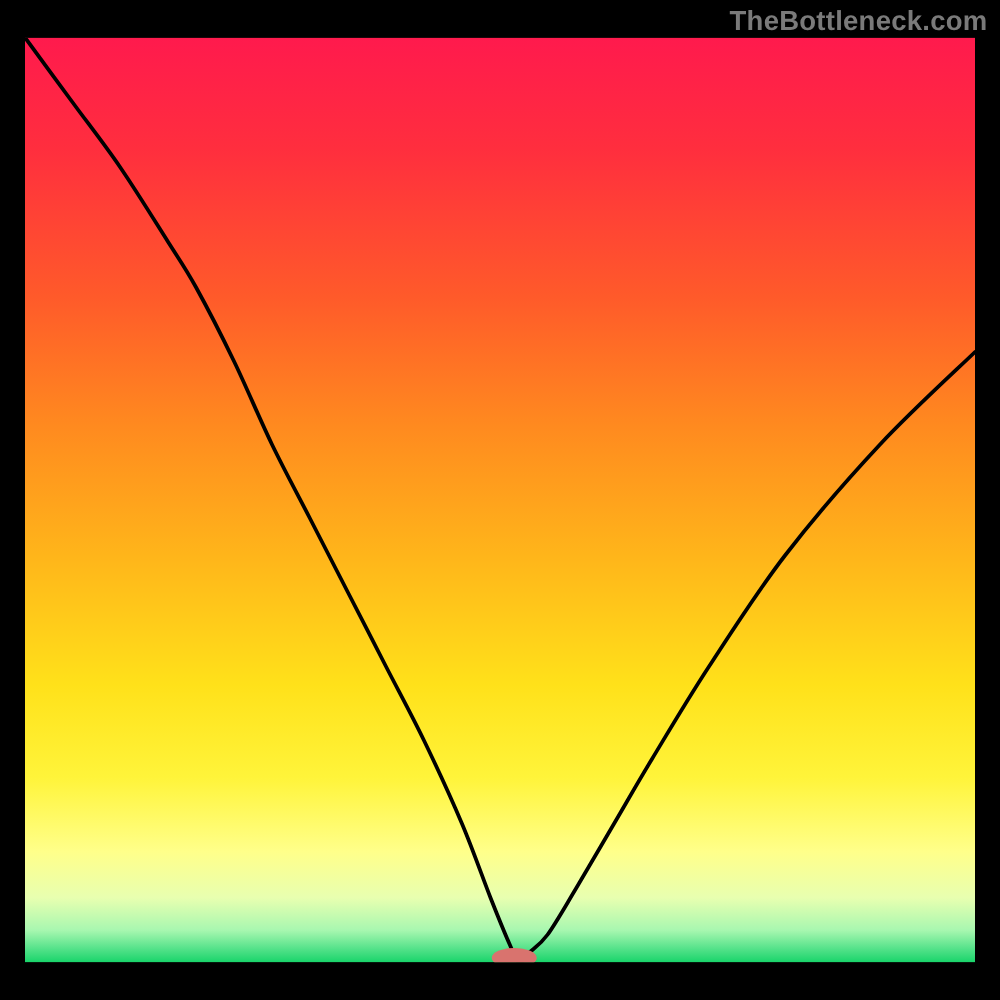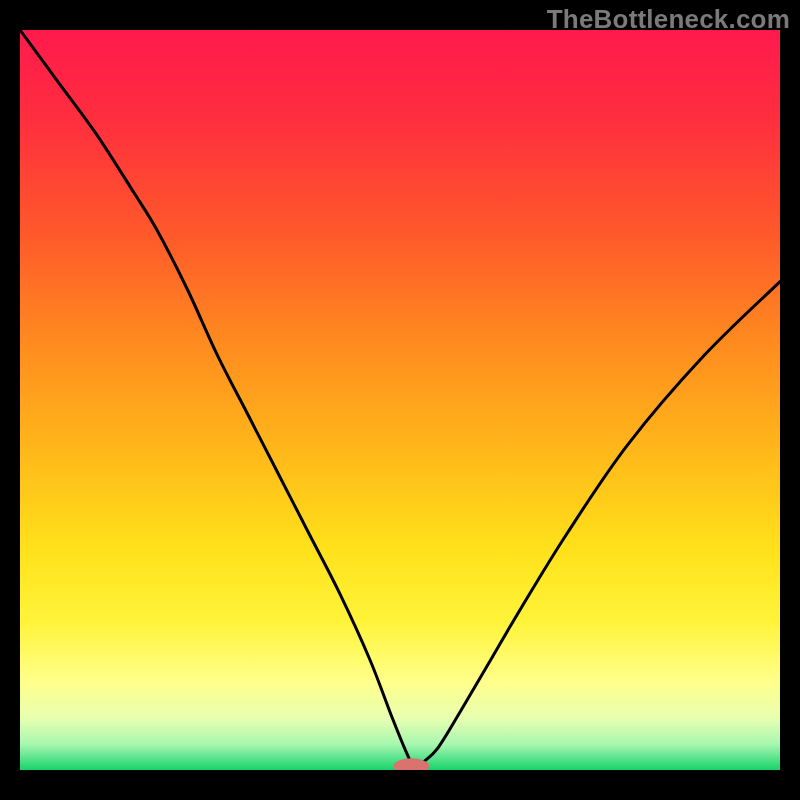--- a/index.html
+++ b/index.html
@@ -15,21 +15,21 @@
     position: relative;
     width: 800px;
     height: 800px;
     background: #000;
   }
   .watermark {
     position: absolute;
     top: 4px;
     right: 10px;
     color: #7a7a7a;
-    font-size: 26px;
+    font-size: 22px;
     font-weight: 600;
     letter-spacing: 0.2px;
     z-index: 10;
   }
   .plot-area {
     position: absolute;
     left: 20px;
     top: 30px;
     width: 760px;
     height: 740px;

